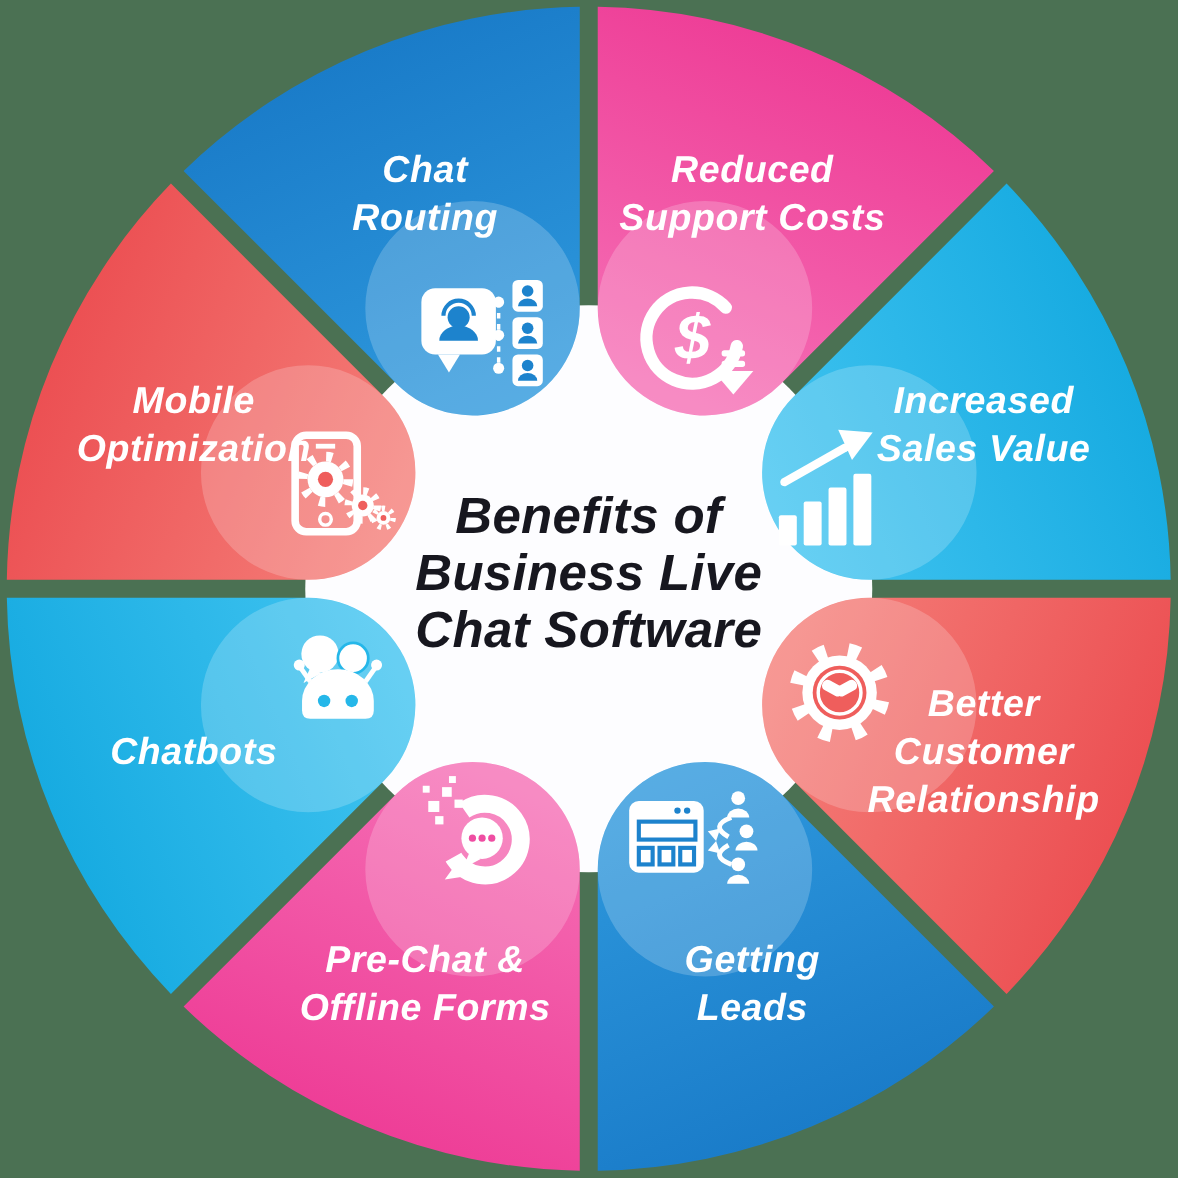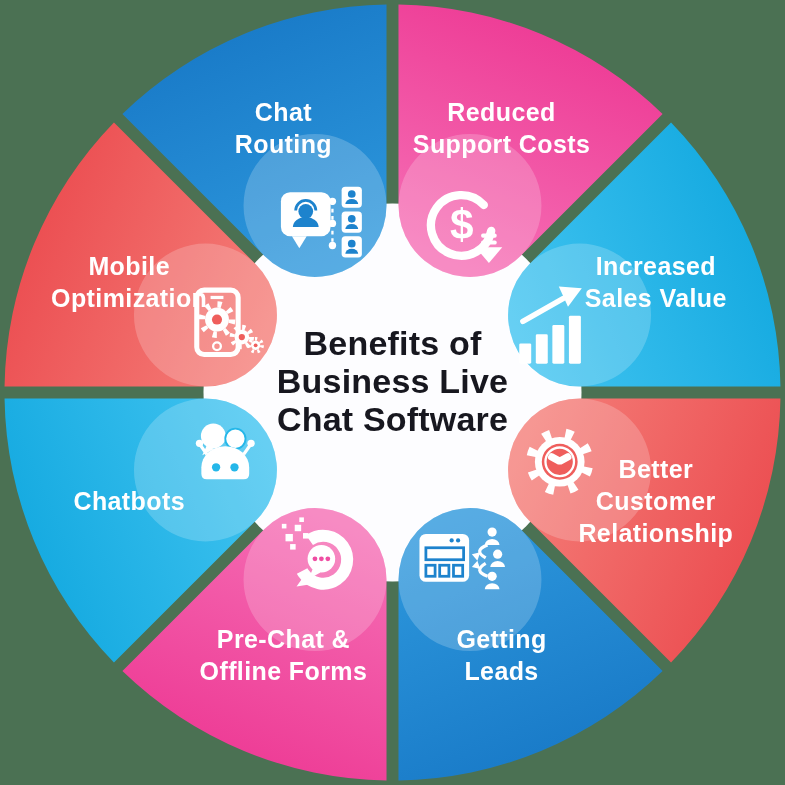--- a/index.html
+++ b/index.html
@@ -1,16 +1,16 @@
 <!DOCTYPE html>
 <html><head>
 <meta charset="utf-8">
 <style>
   html,body{margin:0;padding:0;background:#4b7153;}
-  .stage{width:785px;height:785px;position:relative;overflow:hidden;}
+  .stage{width:785px;height:785px;position:relative;overflow:hidden;font-style:italic;}
   svg{display:block;}
   .seg-label{font-family:"Liberation Sans",sans-serif;font-weight:800;font-size:25px;fill:#ffffff;letter-spacing:.4px;}
   .wheel-title{font-family:"Liberation Sans",sans-serif;font-weight:800;font-size:34px;letter-spacing:.2px;}
 </style>
 </head>
 <body>
 
 <div class="stage">
   <svg id="wheel" width="785" height="785" viewBox="0 0 785 785">
       <defs>

